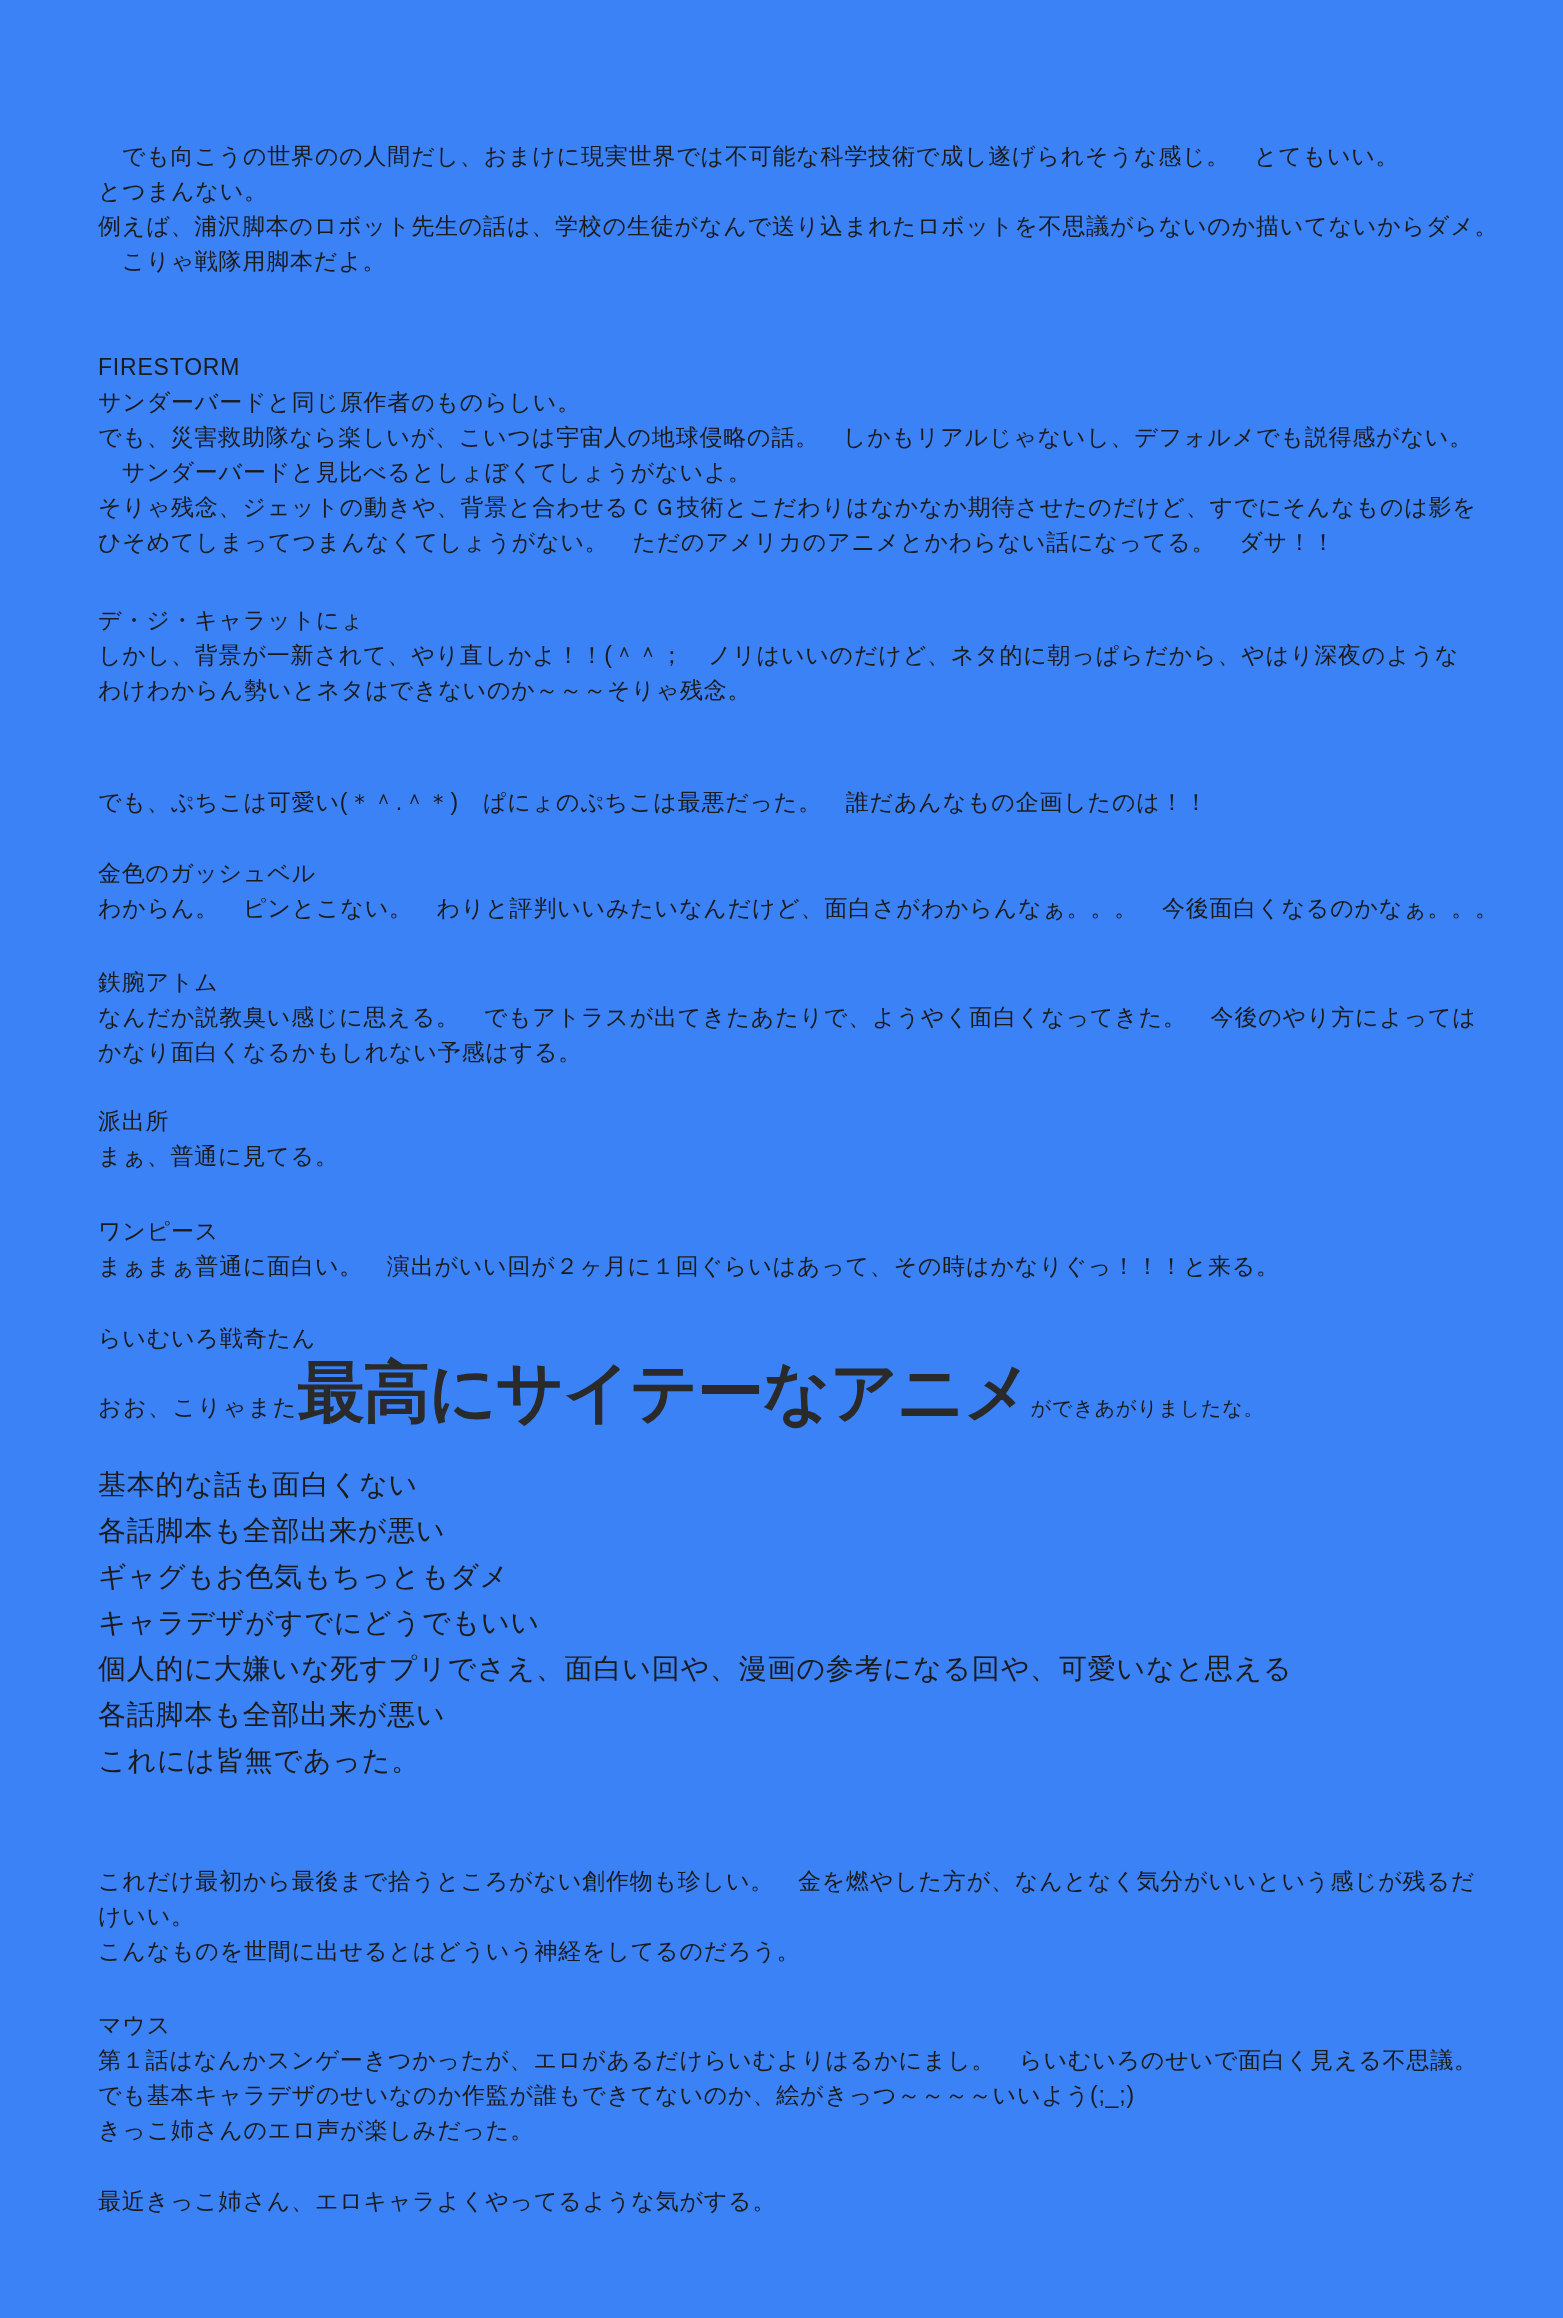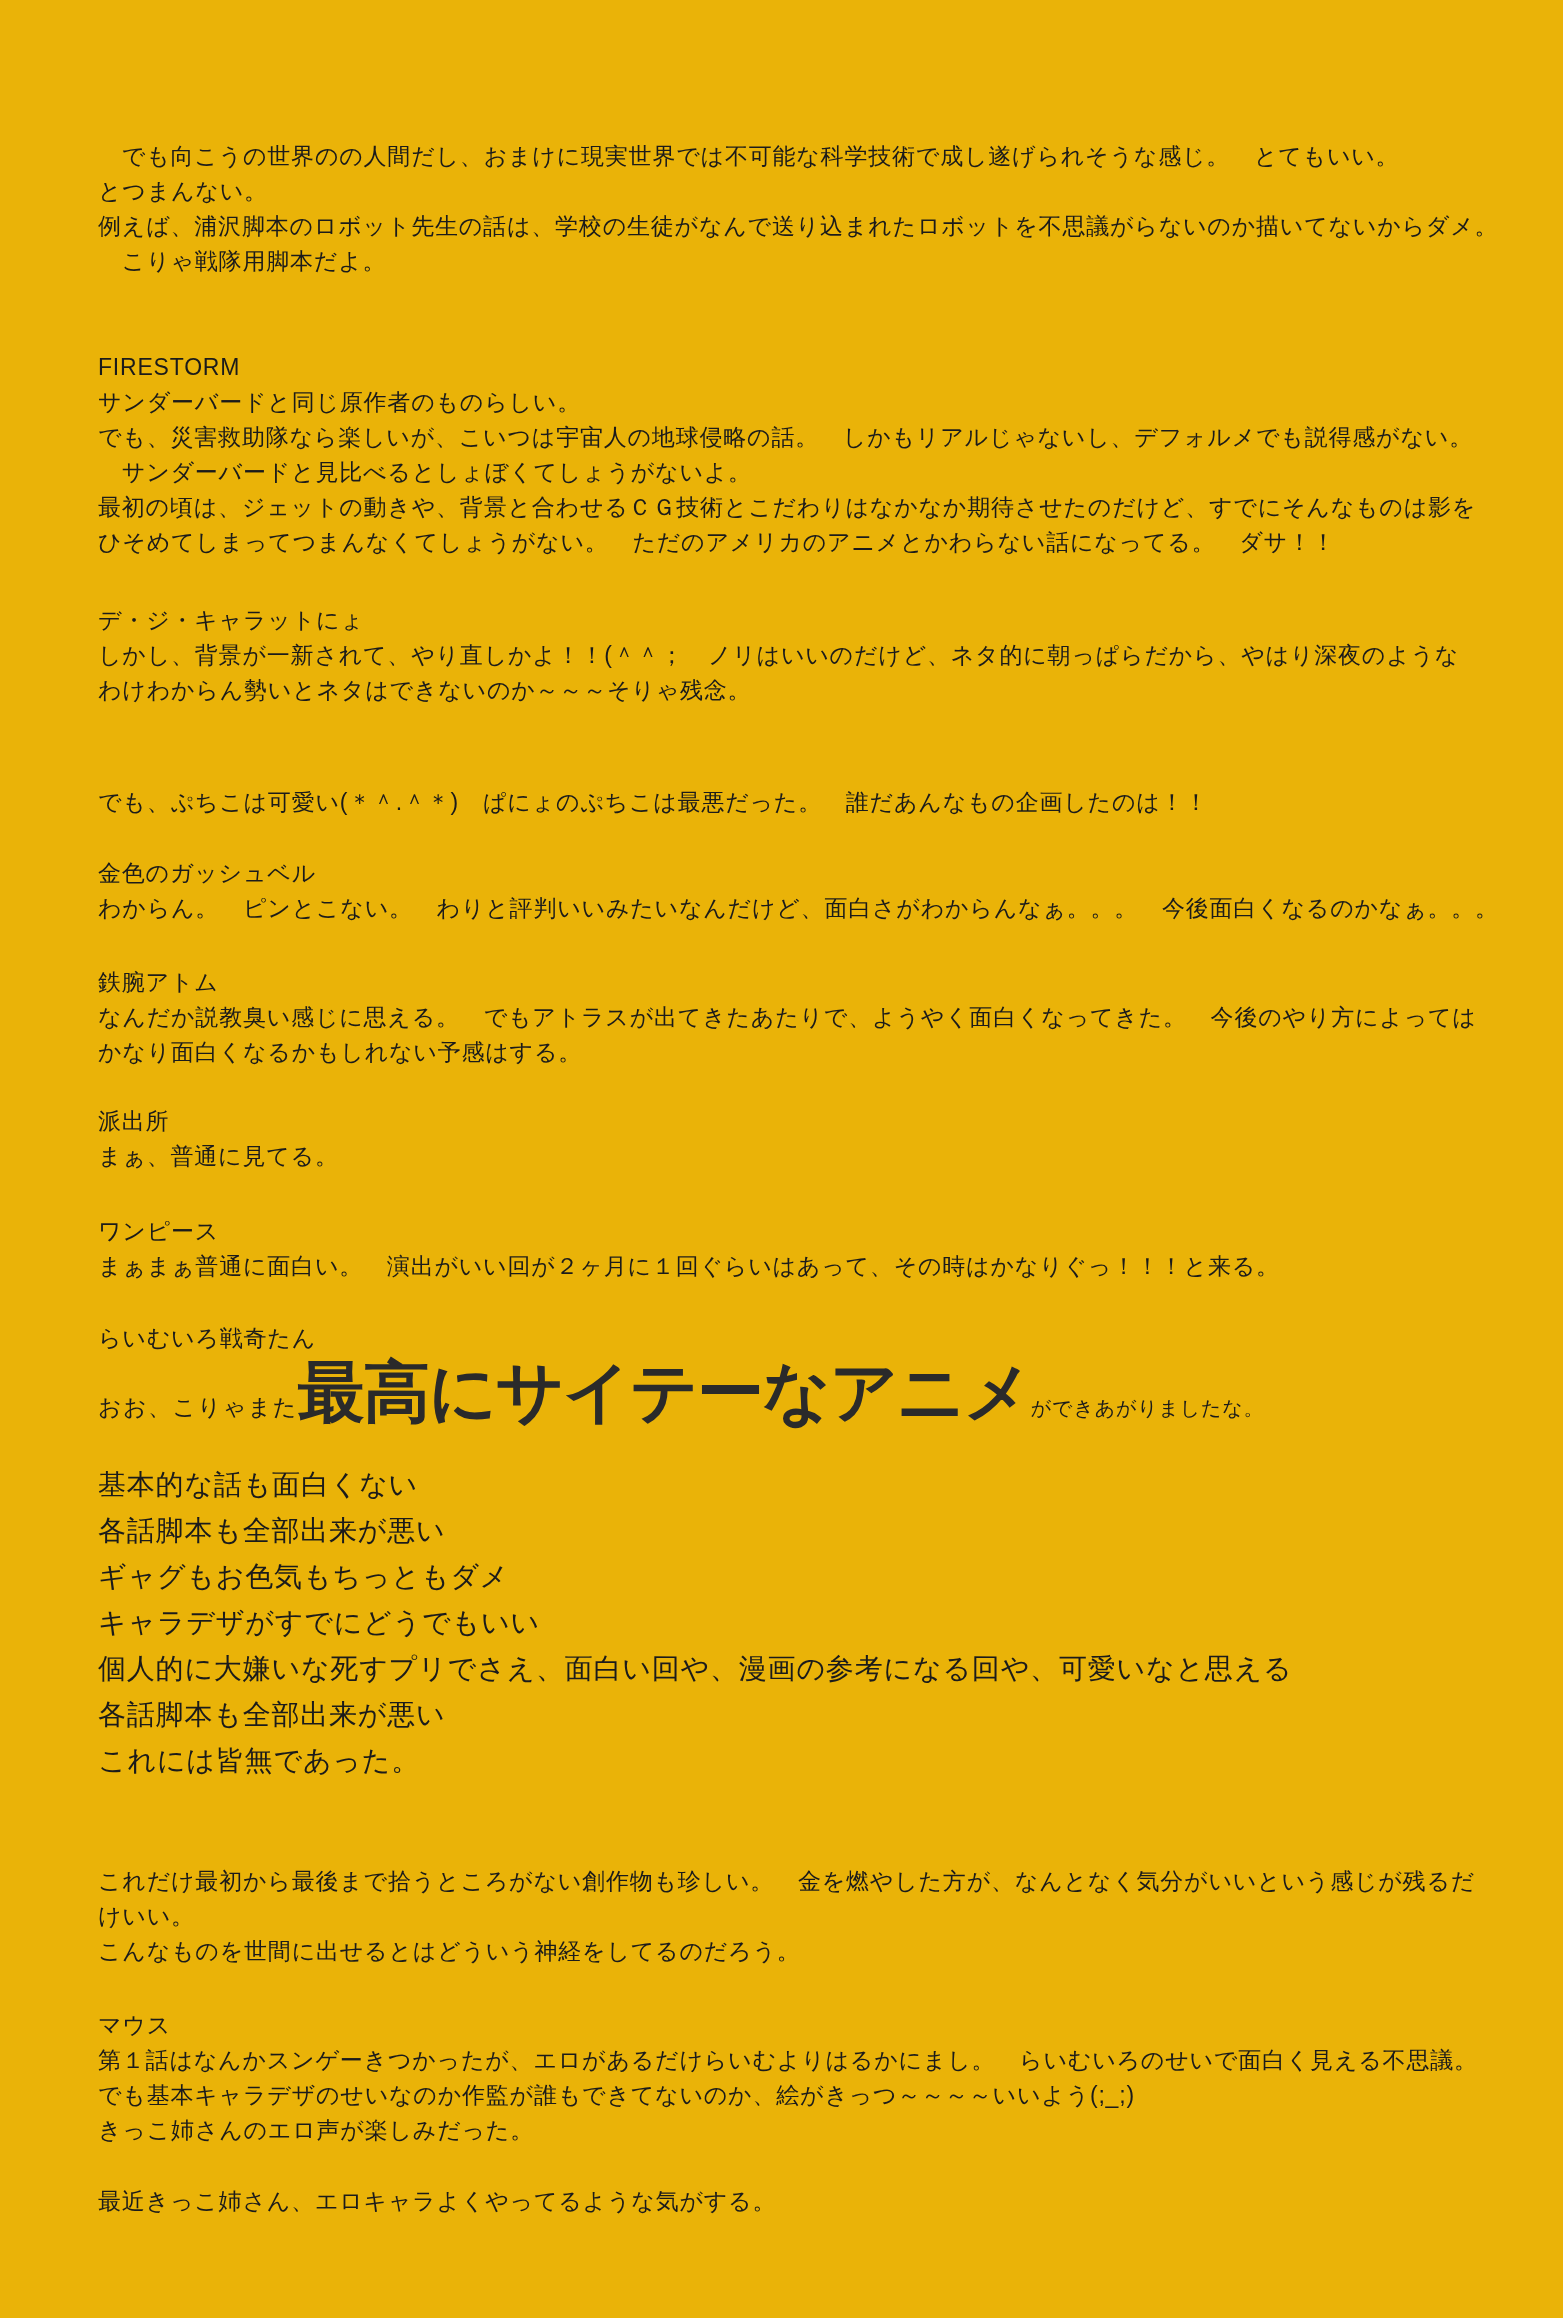--- a/index.html
+++ b/index.html
@@ -4,21 +4,21 @@
 <style>
   html,body{margin:0;padding:0;}
   body{
     width:1563px;height:2319px;
     background:#e9e9e6;
     font-family:"Liberation Sans","DejaVu Sans",sans-serif;
   }
   .page{
     position:relative;
     width:1563px;height:2319px;
-    background:#eab308;
+    background:#3b82f6;
     color:#1b1b1b;
     overflow:hidden;
   }
   .block{
     position:absolute;
     left:98px;
     right:38px;
   }
   .bodyline{
     font-size:23px;
@@ -60,21 +60,21 @@
     <div class="bodyline">とつまんない。</div>
     <div class="bodyline">例えば、浦沢脚本のロボット先生の話は、学校の生徒がなんで送り込まれたロボットを不思議がらないのか描いてないからダメ。</div>
     <div class="bodyline">　こりゃ戦隊用脚本だよ。</div>
   </div>
 
   <div class="block" style="top:350px">
     <div class="bodyline title">FIRESTORM</div>
     <div class="bodyline">サンダーバードと同じ原作者のものらしい。</div>
     <div class="bodyline">でも、災害救助隊なら楽しいが、こいつは宇宙人の地球侵略の話。　しかもリアルじゃないし、デフォルメでも説得感がない。</div>
     <div class="bodyline">　サンダーバードと見比べるとしょぼくてしょうがないよ。</div>
-    <div class="bodyline">最初の頃は、ジェットの動きや、背景と合わせるＣＧ技術とこだわりはなかなか期待させたのだけど、すでにそんなものは影を</div>
+    <div class="bodyline">そりゃ残念、ジェットの動きや、背景と合わせるＣＧ技術とこだわりはなかなか期待させたのだけど、すでにそんなものは影を</div>
     <div class="bodyline">ひそめてしまってつまんなくてしょうがない。　ただのアメリカのアニメとかわらない話になってる。　ダサ！！</div>
   </div>
 
   <div class="block" style="top:603px">
     <div class="bodyline title">デ・ジ・キャラットにょ</div>
     <div class="bodyline">しかし、背景が一新されて、やり直しかよ！！(＾＾；　ノリはいいのだけど、ネタ的に朝っぱらだから、やはり深夜のような</div>
     <div class="bodyline">わけわからん勢いとネタはできないのか～～～そりゃ残念。</div>
   </div>
 
   <div class="block" style="top:785px">

